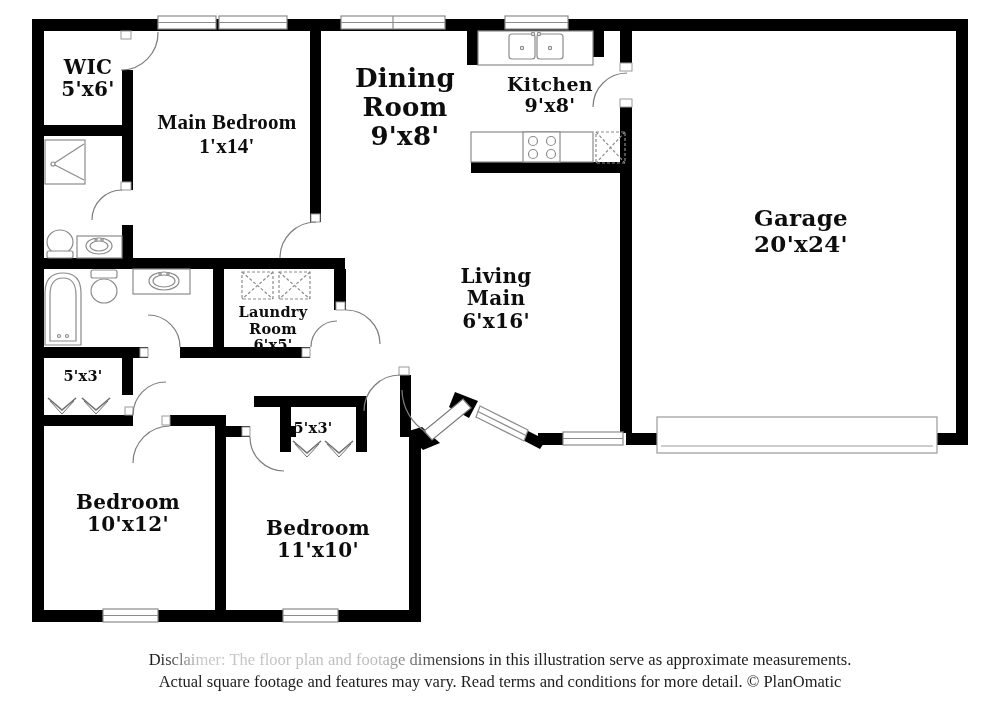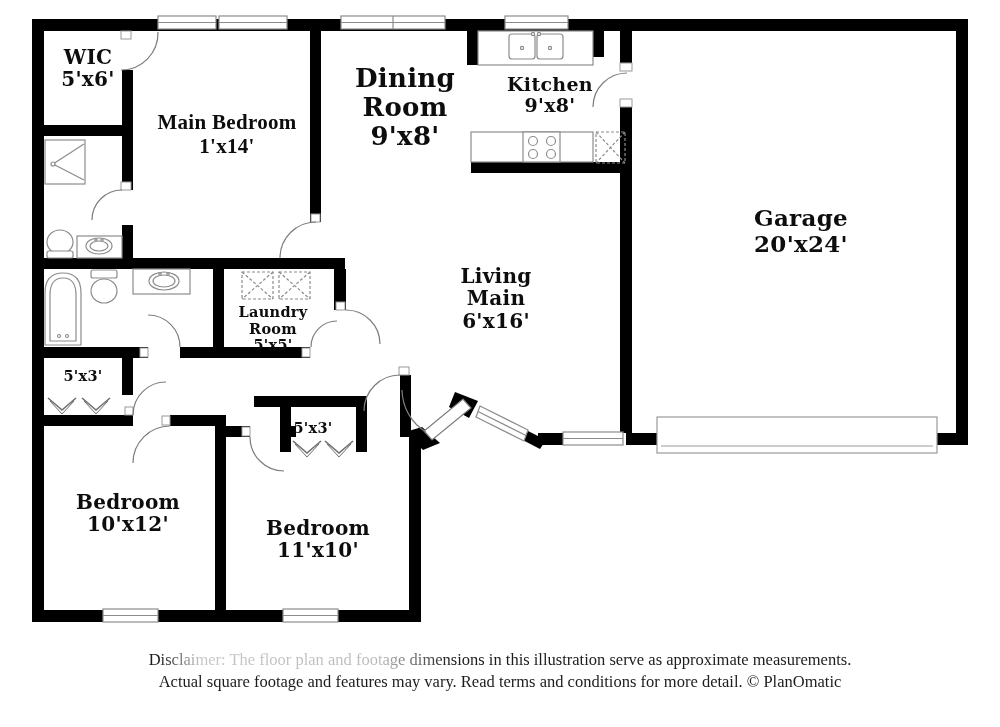--- a/index.html
+++ b/index.html
@@ -2,21 +2,21 @@
 <html><head>
 <meta charset="utf-8">
 <style>
   html,body{margin:0;padding:0;background:#fff;}
   .stage{position:relative;width:1000px;height:727px;background:#ffffff;overflow:hidden;
          font-family:"DejaVu Serif", serif;}
   .plan-svg{position:absolute;left:0;top:0;}
   .room-label{position:absolute;text-align:center;color:#0d0d0d;font-weight:bold;
               line-height:1.12;letter-spacing:.3px;}
   .room-label .dims{display:block;}
-  .lbl-wic{left:42px;top:46px;width:92px;font-size:20px;}
+  .lbl-wic{left:42px;top:56px;width:92px;font-size:20px;}
   .lbl-main-bedroom{left:157px;top:111px;width:140px;font-size:21px;font-family:Liberation Serif, serif;}
   .lbl-dining{left:345px;top:64px;width:120px;font-size:26px;}
   .lbl-kitchen{left:489px;top:74px;width:122px;font-size:19px;}
   .lbl-garage{left:734px;top:205px;width:134px;font-size:23px;}
   .lbl-living{left:435px;top:265px;width:122px;font-size:20px;}
   .lbl-laundry{left:222px;top:304px;width:102px;font-size:14.5px;line-height:1.15;}
   .lbl-closet1{left:43px;top:368px;width:80px;font-size:14.5px;}
   .lbl-closet2{left:273px;top:420px;width:80px;font-size:14.5px;}
   .lbl-bedroom1{left:57px;top:491px;width:142px;font-size:20px;}
   .lbl-bedroom2{left:246px;top:517px;width:144px;font-size:20px;}
@@ -265,21 +265,21 @@
     <span class="dims">20'x24'</span>
   </div>
 
   <div class="room-label lbl-living">
     <span>Living Main</span>
     <span class="dims">6'x16'</span>
   </div>
 
   <div class="room-label lbl-laundry">
     <span>Laundry Room</span>
-    <span class="dims">5'x5'</span>
+    <span class="dims">6'x5'</span>
   </div>
 
   <div class="room-label lbl-closet1">
     <span class="dims">5'x3'</span>
   </div>
 
   <div class="room-label lbl-closet2">
     <span class="dims">5'x3'</span>
   </div>
 

